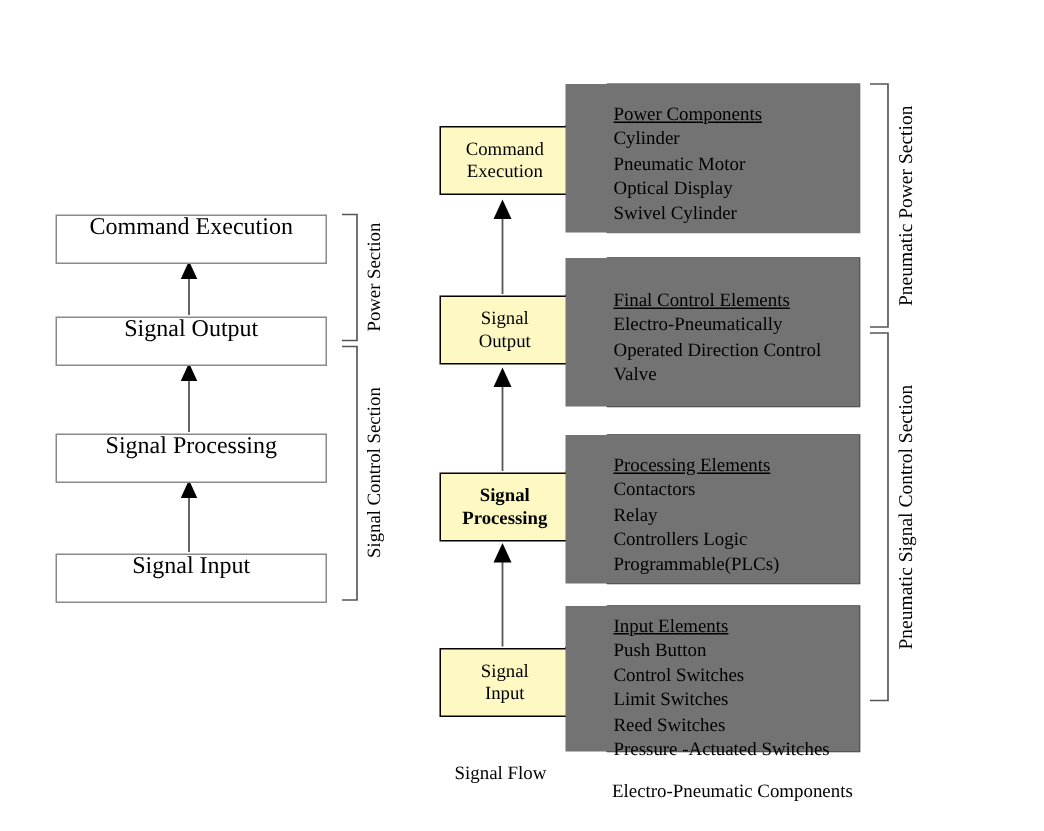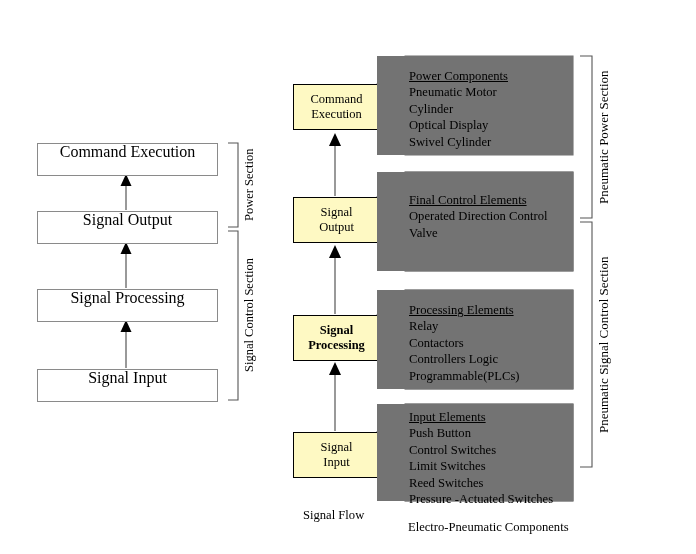--- a/index.html
+++ b/index.html
@@ -167,40 +167,41 @@
     <span>Processing</span>
   </div>
   <div class="rbox r4">
     <span>Signal</span>
     <span>Input</span>
   </div>
 
   <div class="callout c1">
     <div class="co-text" style="top:12px;">
       <div class="hdr">Power Components</div>
+      <div>Cylinder</div>
       <div>Pneumatic Motor</div>
-      <div>Cylinder</div>
       <div>Optical Display</div>
       <div>Swivel Cylinder</div>
     </div>
   </div>
 
   <div class="callout c2">
     <div class="co-text" style="top:20px;">
       <div class="hdr">Final Control Elements</div>
+      <div>Electro-Pneumatically</div>
       <div>Operated Direction Control</div>
       <div>Valve</div>
     </div>
   </div>
 
   <div class="callout c3">
     <div class="co-text" style="top:12px;">
       <div class="hdr">Processing Elements</div>
+      <div>Contactors</div>
       <div>Relay</div>
-      <div>Contactors</div>
       <div>Controllers Logic</div>
       <div>Programmable(PLCs)</div>
     </div>
   </div>
 
   <div class="callout c4">
     <div class="co-text" style="top:5px;">
       <div class="hdr">Input Elements</div>
       <div>Push Button</div>
       <div>Control Switches</div>

